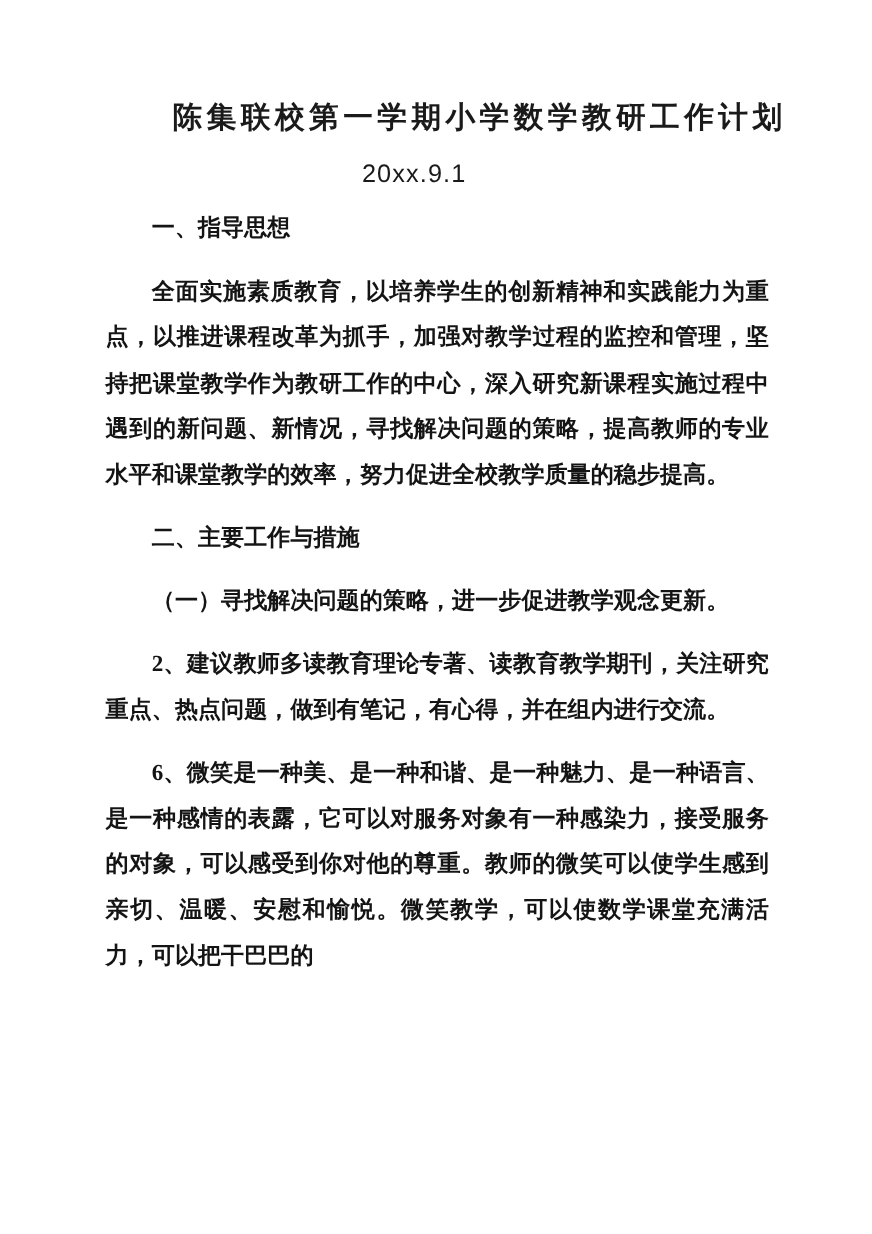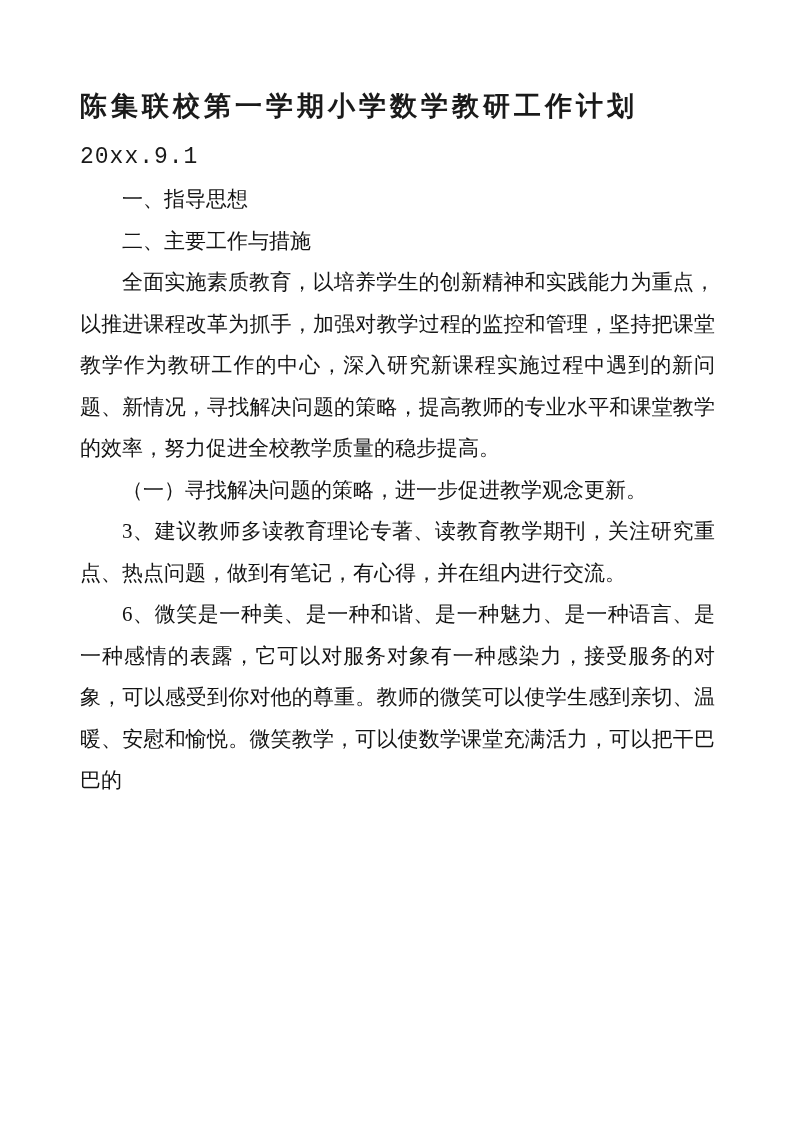--- a/index.html
+++ b/index.html
@@ -20,60 +20,61 @@
     box-sizing: border-box;
     padding: 90px 78px 0 80px;
   }
   .doc-title {
     margin: 0;
     font-family: "Liberation Sans", "DejaVu Sans", sans-serif;
     font-weight: 700;
     font-size: 27px;
     line-height: 1.25;
     letter-spacing: 4px;
-    text-align: left;
+    text-align: right;
     color: #1a1a1a;
     white-space: nowrap;
   }
   .doc-date {
     margin: 20px 0 0 0;
-    font-family: Liberation Mono, monospace;
+    font-family: Liberation Sans, sans-serif;
     font-weight: 400;
     font-size: 23px;
     line-height: 1.2;
     letter-spacing: 1px;
-    text-align: left;
+    text-align: center;
     padding-right: 42px;
     color: #1a1a1a;
   }
   .doc-body {
     margin-top: 8px;
     font-family: "Liberation Serif", "DejaVu Serif", serif;
     font-size: 21px;
     line-height: 41.5px;
     color: #141414;
   }
   .doc-body p {
-    margin: 0;
+    margin: 16px;
     text-indent: 2em;
     text-align: justify;
     word-break: break-all;
+    font-weight: bold;
   }
 </style>
 </head>
 <body>
 
 <div class="page">
   <div class="content">
     <h1 class="doc-title">陈集联校第一学期小学数学教研工作计划</h1>
 
     <div class="doc-date">20xx.9.1</div>
 
     <div class="doc-body">
       <p>一、指导思想</p>
+      <p>全面实施素质教育，以培养学生的创新精神和实践能力为重点，以推进课程改革为抓手，加强对教学过程的监控和管理，坚持把课堂教学作为教研工作的中心，深入研究新课程实施过程中遇到的新问题、新情况，寻找解决问题的策略，提高教师的专业水平和课堂教学的效率，努力促进全校教学质量的稳步提高。</p>
       <p>二、主要工作与措施</p>
-      <p>全面实施素质教育，以培养学生的创新精神和实践能力为重点，以推进课程改革为抓手，加强对教学过程的监控和管理，坚持把课堂教学作为教研工作的中心，深入研究新课程实施过程中遇到的新问题、新情况，寻找解决问题的策略，提高教师的专业水平和课堂教学的效率，努力促进全校教学质量的稳步提高。</p>
       <p>（一）寻找解决问题的策略，进一步促进教学观念更新。</p>
-      <p>3、建议教师多读教育理论专著、读教育教学期刊，关注研究重点、热点问题，做到有笔记，有心得，并在组内进行交流。</p>
+      <p>2、建议教师多读教育理论专著、读教育教学期刊，关注研究重点、热点问题，做到有笔记，有心得，并在组内进行交流。</p>
       <p>6、微笑是一种美、是一种和谐、是一种魅力、是一种语言、是一种感情的表露，它可以对服务对象有一种感染力，接受服务的对象，可以感受到你对他的尊重。教师的微笑可以使学生感到亲切、温暖、安慰和愉悦。微笑教学，可以使数学课堂充满活力，可以把干巴巴的</p>
     </div>
   </div>
 </div>
 
 </body></html>

